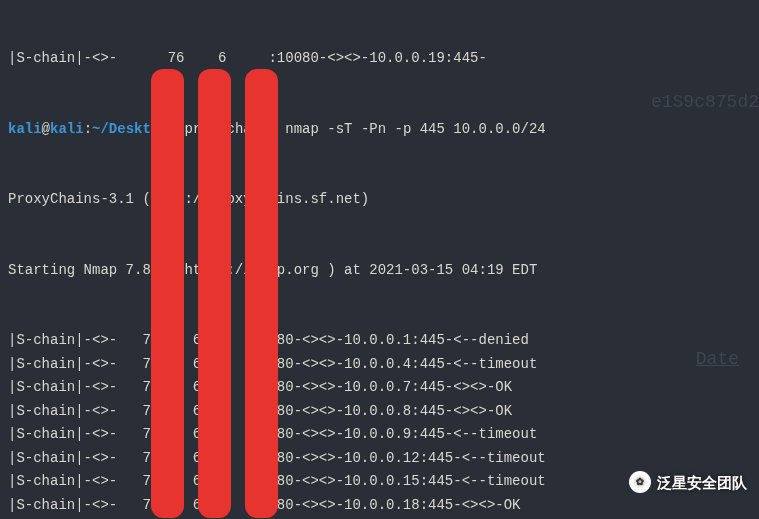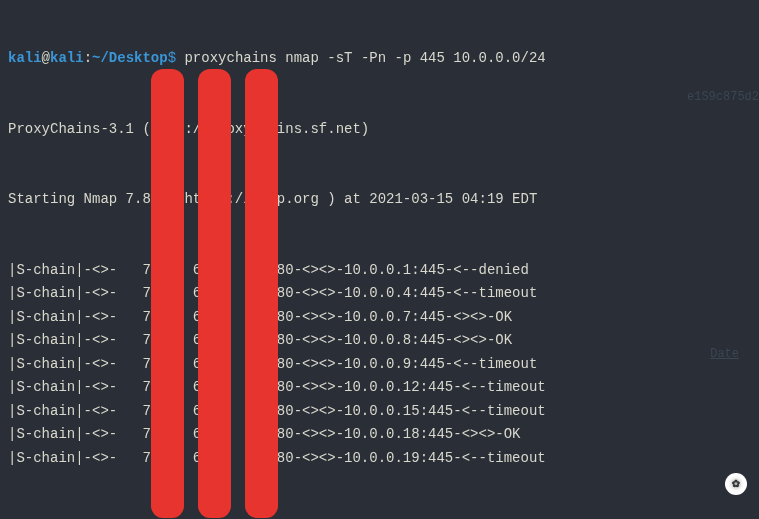--- a/index.html
+++ b/index.html
@@ -68,40 +68,42 @@
       display: flex;
       align-items: center;
       justify-content: center;
       color: #333;
       font-size: 10px;
     }
     .ghost-text {
       position: absolute;
       color: rgba(110, 140, 170, 0.25);
       font-family: "Courier New", monospace;
-      font-size: 12px;
+      font-size: 18px;
       pointer-events: none;
     }
     .ghost1 { top: 87px; right: 0px; }
     .ghost2 { top: 331px; right: 20px; text-decoration: underline; margin-top: 13px; }
   </style>
 </head>
 <body>
 
 <div class="terminal">
+  <span class="line">|S-chain|-&lt;&gt;-      76    6     :10080-&lt;&gt;&lt;&gt;-10.0.0.19:445-</span>
   <span class="line"><span class="user">kali</span><span class="at">@</span><span class="host">kali</span><span class="colon">:</span><span class="tilde">~</span><span class="tilde">/Desktop</span><span class="dollar">$</span> <span class="cmd">proxychains nmap -sT -Pn -p 445 10.0.0.0/24</span></span>
   <span class="line">ProxyChains-3.1 (http://proxychains.sf.net)</span>
   <span class="line">Starting Nmap 7.80 ( https://nmap.org ) at 2021-03-15 04:19 EDT</span>
   <div id="scan-lines"><span class="line">|S-chain|-&lt;&gt;-   76    6     :10080-&lt;&gt;&lt;&gt;-10.0.0.1:445-&lt;--denied</span><span class="line">|S-chain|-&lt;&gt;-   76    6     :10080-&lt;&gt;&lt;&gt;-10.0.0.4:445-&lt;--timeout</span><span class="line">|S-chain|-&lt;&gt;-   76    6     :10080-&lt;&gt;&lt;&gt;-10.0.0.7:445-&lt;&gt;&lt;&gt;-OK</span><span class="line">|S-chain|-&lt;&gt;-   76    6     :10080-&lt;&gt;&lt;&gt;-10.0.0.8:445-&lt;&gt;&lt;&gt;-OK</span><span class="line">|S-chain|-&lt;&gt;-   76    6     :10080-&lt;&gt;&lt;&gt;-10.0.0.9:445-&lt;--timeout</span><span class="line">|S-chain|-&lt;&gt;-   76    6     :10080-&lt;&gt;&lt;&gt;-10.0.0.12:445-&lt;--timeout</span><span class="line">|S-chain|-&lt;&gt;-   76    6     :10080-&lt;&gt;&lt;&gt;-10.0.0.15:445-&lt;--timeout</span><span class="line">|S-chain|-&lt;&gt;-   76    6     :10080-&lt;&gt;&lt;&gt;-10.0.0.18:445-&lt;&gt;&lt;&gt;-OK</span><span class="line">|S-chain|-&lt;&gt;-   76    6     :10080-&lt;&gt;&lt;&gt;-10.0.0.19:445-&lt;--timeout</span></div>
 </div>
 
 <div class="red-bars">
   <div class="red-bar"></div>
   <div class="red-bar"></div>
   <div class="red-bar"></div>
 </div>
 
 <div class="ghost-text ghost1">e1S9c875d2</div>
 <div class="ghost-text ghost2">Date</div>
 
 <div class="watermark">
   <span class="watermark-icon">✿</span>
+  <span>泛星安全团队</span>
 </div>
 
 </body></html>

